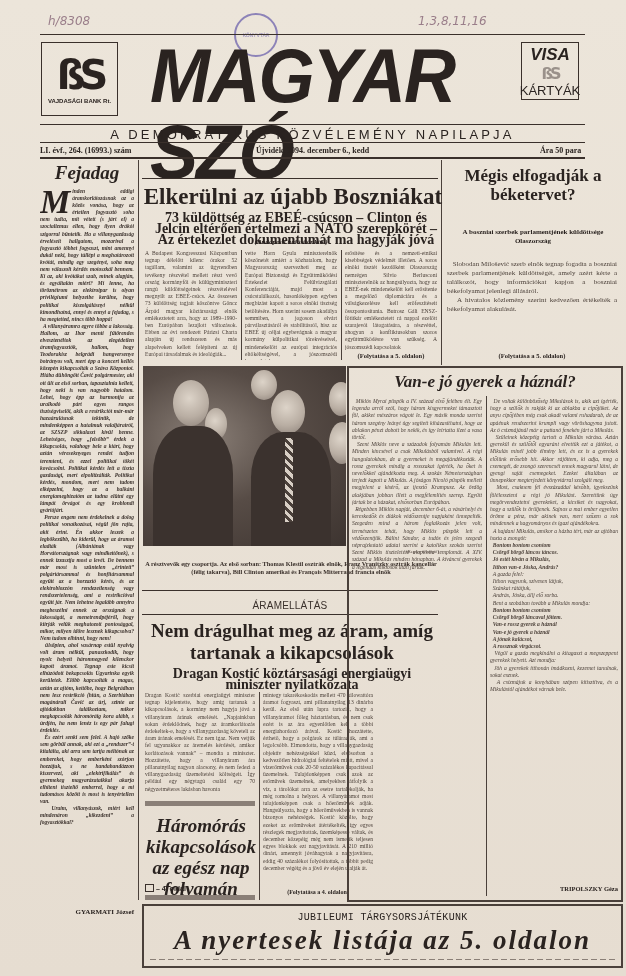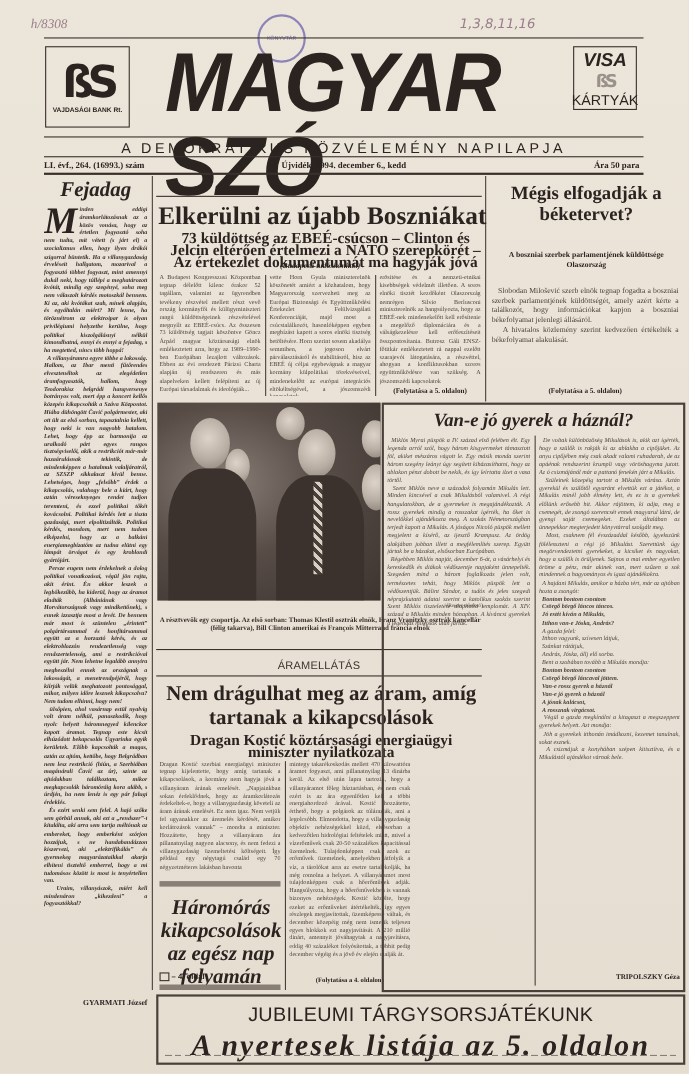--- a/index.html
+++ b/index.html
@@ -32,31 +32,31 @@
   .body.it { font-style: italic; }
   .body.bi { font-style: italic; font-weight: bold; color: #3a302b; }
   .dropcap { float: left; font-size: 34px; line-height: 28px; font-weight: bold; font-style: italic; margin-right: 2px; color: #2a2320; }
   .photo { background: radial-gradient(ellipse at 30% 40%, #8a7f77 0%, #574c46 45%, #3d3430 100%); overflow: hidden; }
   .face { position: absolute; border-radius: 50%; background: radial-gradient(circle at 45% 40%, #ddd4c9 0%, #b9aea3 55%, #8a7f77 100%); }
   .suit { position: absolute; background: #3b322e; border-radius: 40% 40% 0 0; }
   .caption { font-size: 6.3px; line-height: 8px; font-weight: bold; text-align: center; color: #3a302b; }
   .credit { font-size: 5px; text-align: right; color: #5a4f48; }
   .boxed { border: 2px solid #4a403a; }
   .cont { font-size: 6.5px; font-weight: bold; text-align: center; }
-  .banner-head { font-family: Liberation Sans, sans-serif; font-size: 18px; text-align: center; color: #2a2320; letter-spacing: 0.3px; }
+  .banner-head { font-family: Liberation Mono, monospace; font-size: 10px; text-align: center; color: #2a2320; letter-spacing: 0.3px; }
   .banner-title { font-family: "Liberation Serif", serif; font-style: italic; font-weight: bold; font-size: 27px; letter-spacing: 2px; text-align: center; color: #2a2320; }
   .side-title { font-style: italic; font-weight: bold; font-size: 19px; line-height: 21px; color: #2a2320; text-align: center; }
   .bar { position: absolute; height: 5px; background: #8a7f77; }
 </style>
 </head>
 <body>
 
 <div class="page">
 
-  <div class="abs hand" style="left:28px;top:14px;font-family:Liberation Serif, serif;">h/8308</div>
+  <div class="abs hand" style="left:48px;top:14px;">h/8308</div>
   <div class="abs hand" style="left:418px;top:14px;">1,3,8,11,16</div>
   <div class="abs stamp" style="left:234px;top:13px;width:44px;height:44px;">
     <span>KÖNYVTÁR</span>
   </div>
 
   <div class="rule" style="left:40px;top:34px;width:545px;"></div>
 
   <div class="abs logo-box" style="left:41px;top:42px;width:77px;height:74px;">
     <div class="bank-glyph">ßS</div>
     <div class="bank-name">VAJDASÁGI BANK Rt.</div>

